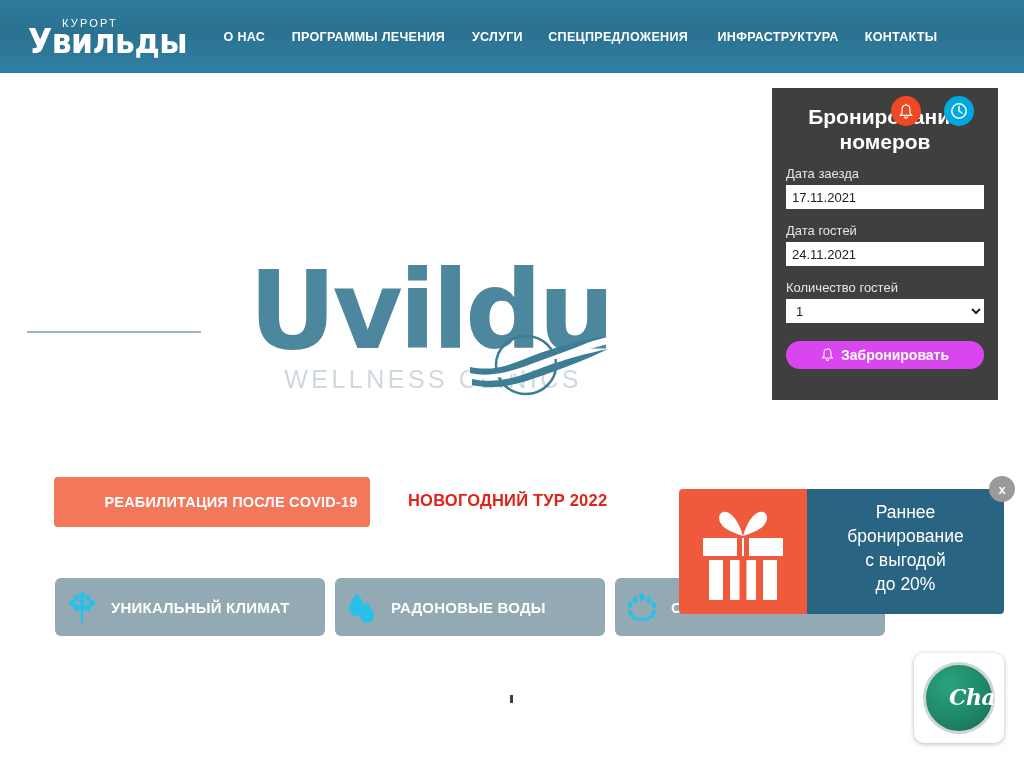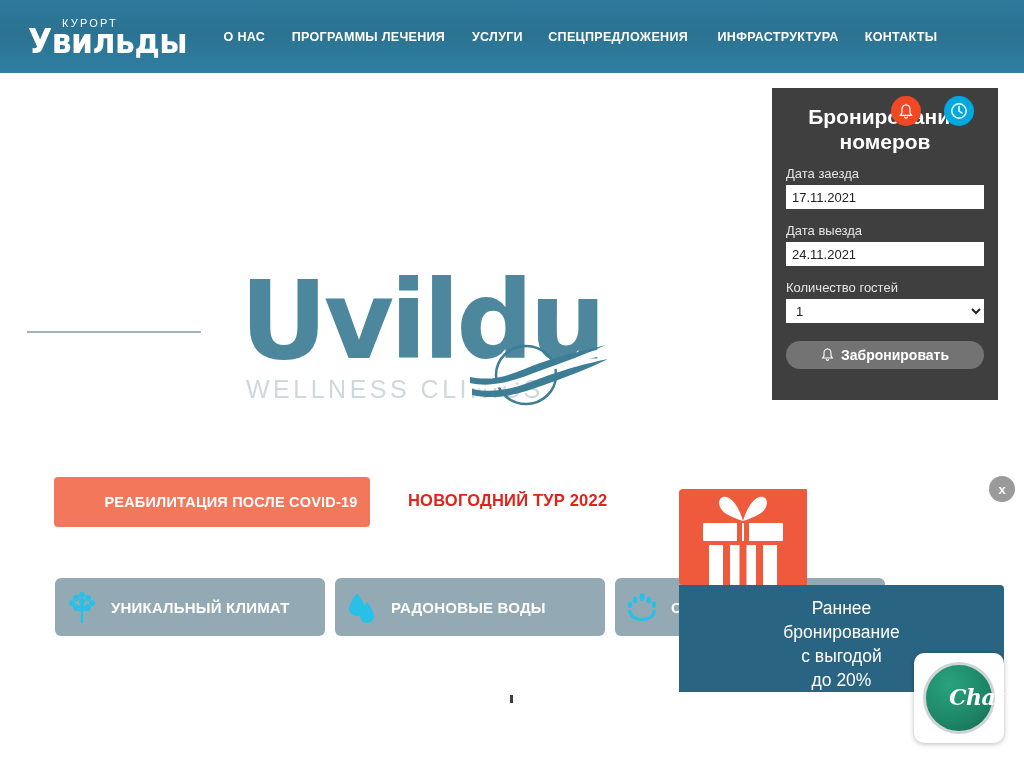--- a/index.html
+++ b/index.html
@@ -80,23 +80,24 @@
     top: 258px;
     width: 174px;
     height: 2px;
     background: #9fb4bf;
   }
 
   
   #hero-logo {
     position: absolute;
     left: 240px;
-    top: 198px;
+    top: 188px;
     width: 380px;
     height: 180px;
+    text-align: center;
   }
   #hero-logo-word {
     font-family: "DejaVu Sans", sans-serif;
     font-size: 108px;
     font-weight: bold;
     color: #3d7d95;
     letter-spacing: -4px;
     line-height: 100px;
     opacity: 0.92;
   }
@@ -229,21 +230,21 @@
     color: #222222;
     font-size: 13px;
     font-family: "Liberation Sans", sans-serif;
     padding: 0 6px;
     margin-bottom: 18px;
     display: block;
   }
   #book-button {
     width: 100%;
     height: 28px;
-    background: #737373;
+    background: #d946ef;
     border: none;
     border-radius: 14px;
     color: #ffffff;
     font-size: 14px;
     font-weight: bold;
     font-family: "Liberation Sans", sans-serif;
     cursor: pointer;
     display: flex;
     align-items: center;
     justify-content: center;
@@ -266,21 +267,20 @@
 
   
   #promo-popup {
     position: absolute;
     left: 679px;
     top: 489px;
     width: 325px;
     height: 125px;
     display: flex;
     z-index: 7;
-    flex-direction: column;
   }
   #promo-popup-gift {
     width: 128px;
     height: 125px;
     background: #f05a3c;
     border-radius: 4px 0 0 4px;
     display: flex;
     align-items: center;
     justify-content: center;
   }
@@ -433,21 +433,21 @@
   <div id="hero-dot"></div>
 </div>
 
 <div id="booking-panel">
   <div id="booking-title">Бронирование
 номеров</div>
 
   <label class="field-label">Дата заезда</label>
   <input class="field-input" type="text" value="17.11.2021" style="">
 
-  <label class="field-label">Дата выезда</label>
+  <label class="field-label">Дата гостей</label>
   <input class="field-input" type="text" value="24.11.2021" style="">
 
   <label class="field-label">Количество гостей</label>
   <select id="guests-select"><option value="1">1</option><option value="2">2</option><option value="3">3</option><option value="4">4</option><option value="5">5</option></select>
 
   <button id="book-button">
     <svg width="13" height="14" viewBox="0 0 13 14">
       <path d="M6.5,1 C4.3,1 3,2.6 3,5 L3,8 L1.6,10 L11.4,10 L10,8 L10,5 C10,2.6 8.7,1 6.5,1 Z M6.5,0.2 L6.5,1.2 M5.3,11 C5.3,11.8 5.8,12.4 6.5,12.4 C7.2,12.4 7.7,11.8 7.7,11" fill="none" stroke="#ffffff" stroke-width="1.1"></path>
     </svg>
     <span>Забронировать</span>

